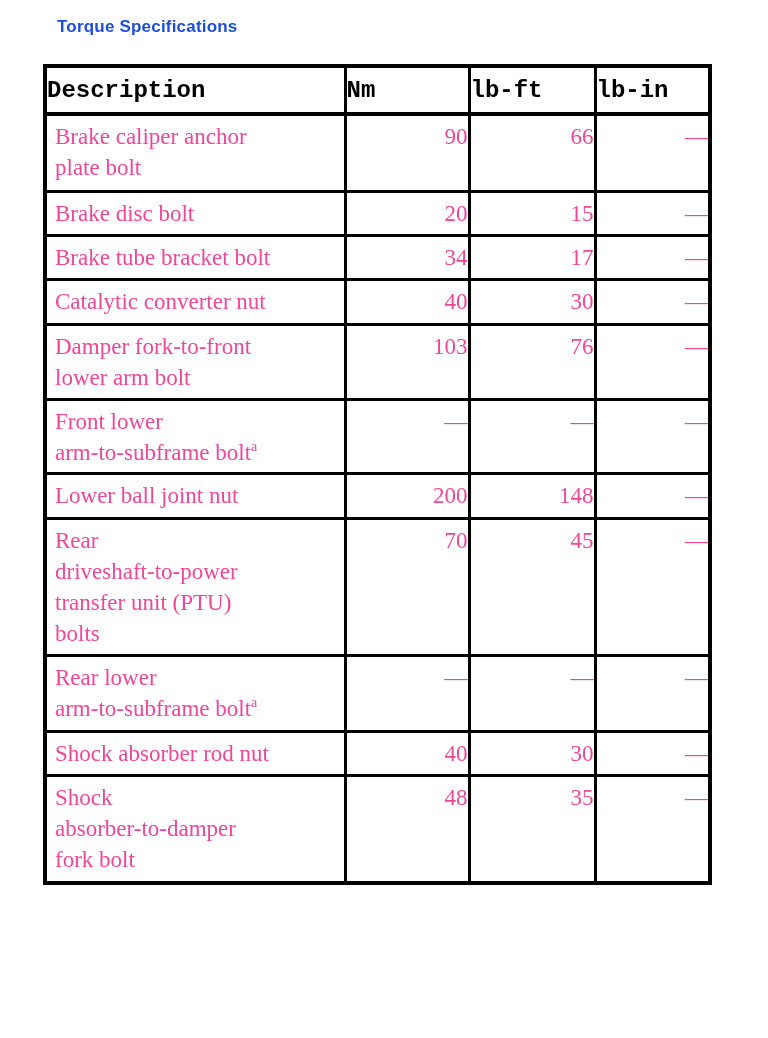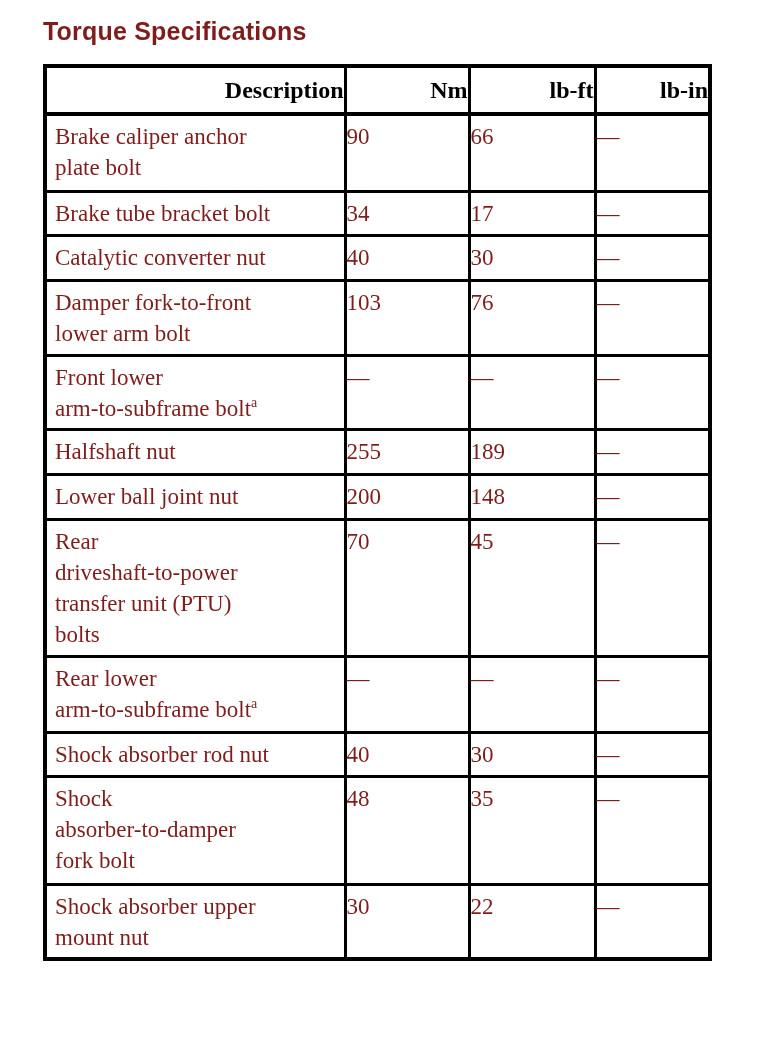--- a/index.html
+++ b/index.html
@@ -10,66 +10,66 @@
   .page {
     position: relative;
     width: 768px;
     height: 1038px;
     background: #ffffff;
     color: #000000;
     overflow: hidden;
   }
   .page-title {
     position: absolute;
-    left: 43px;
+    left: 57px;
     top: 17px;
     font-family: "Liberation Sans", sans-serif;
-    font-size: 25px;
+    font-size: 17px;
     font-weight: bold;
     letter-spacing: 0.2px;
-    color: #7f1d1d;
+    color: #1d4ed8;
     white-space: nowrap;
   }
   table.spec-table {
     position: absolute;
     left: 43px;
     top: 64px;
     border-collapse: collapse;
     table-layout: fixed;
     border: 4px solid #000000;
   }
   .spec-table col.c-desc { width: 300px; }
   .spec-table col.c-nm   { width: 124px; }
   .spec-table col.c-lbft { width: 126px; }
   .spec-table col.c-lbin { width: 115px; }
   .spec-table th {
     border: 3px solid #000000;
     border-bottom-width: 4px;
     height: 44px;
-    font-family: Liberation Serif, serif;
+    font-family: Liberation Mono, monospace;
     font-size: 24px;
     font-weight: bold;
-    text-align: right;
+    text-align: left;
     vertical-align: middle;
     padding: 0;
   }
   .spec-table td {
     border: 3px solid #000000;
     vertical-align: top;
     font-family: "Liberation Serif", serif;
     font-size: 23px;
     line-height: 31px;
-    color: #7f1d1d;
+    color: #ec4899;
   }
   .spec-table td.desc {
     text-align: left;
     padding: 5px 4px 2px 8px;
   }
   .spec-table td.num {
-    text-align: left;
+    text-align: right;
     padding: 5px 0 2px 0;
   }
   .spec-table sup {
     font-size: 14px;
     line-height: 0;
     vertical-align: super;
   }
 </style>
 </head>
 <body>
@@ -98,20 +98,28 @@
           <td class="desc">
             <div>Brake caliper anchor</div>
             <div>plate bolt</div>
           </td>
           <td class="num">90</td>
           <td class="num">66</td>
           <td class="num">—</td>
         </tr>
         <tr style="height: 44px;">
           <td class="desc">
+            <div>Brake disc bolt</div>
+          </td>
+          <td class="num">20</td>
+          <td class="num">15</td>
+          <td class="num">—</td>
+        </tr>
+        <tr style="height: 44px;">
+          <td class="desc">
             <div>Brake tube bracket bolt</div>
           </td>
           <td class="num">34</td>
           <td class="num">17</td>
           <td class="num">—</td>
         </tr>
         <tr style="height: 45px;">
           <td class="desc">
             <div>Catalytic converter nut</div>
           </td>
@@ -128,28 +136,20 @@
           <td class="num">76</td>
           <td class="num">—</td>
         </tr>
         <tr style="height: 74px;">
           <td class="desc">
             <div>Front lower</div>
             <div>arm-to-subframe bolt<sup>a</sup></div>
           </td>
           <td class="num">—</td>
           <td class="num">—</td>
-          <td class="num">—</td>
-        </tr>
-        <tr style="height: 45px;">
-          <td class="desc">
-            <div>Halfshaft nut</div>
-          </td>
-          <td class="num">255</td>
-          <td class="num">189</td>
           <td class="num">—</td>
         </tr>
         <tr style="height: 45px;">
           <td class="desc">
             <div>Lower ball joint nut</div>
           </td>
           <td class="num">200</td>
           <td class="num">148</td>
           <td class="num">—</td>
         </tr>
@@ -184,25 +184,16 @@
         <tr style="height: 108px; margin-top: 20px;">
           <td class="desc">
             <div>Shock</div>
             <div>absorber-to-damper</div>
             <div>fork bolt</div>
           </td>
           <td class="num">48</td>
           <td class="num">35</td>
           <td class="num">—</td>
         </tr>
-        <tr style="height: 75px;">
-          <td class="desc">
-            <div>Shock absorber upper</div>
-            <div>mount nut</div>
-          </td>
-          <td class="num">30</td>
-          <td class="num">22</td>
-          <td class="num">—</td>
-        </tr>
       </tbody>
   </table>
 
 </div>
 
 </body></html>

